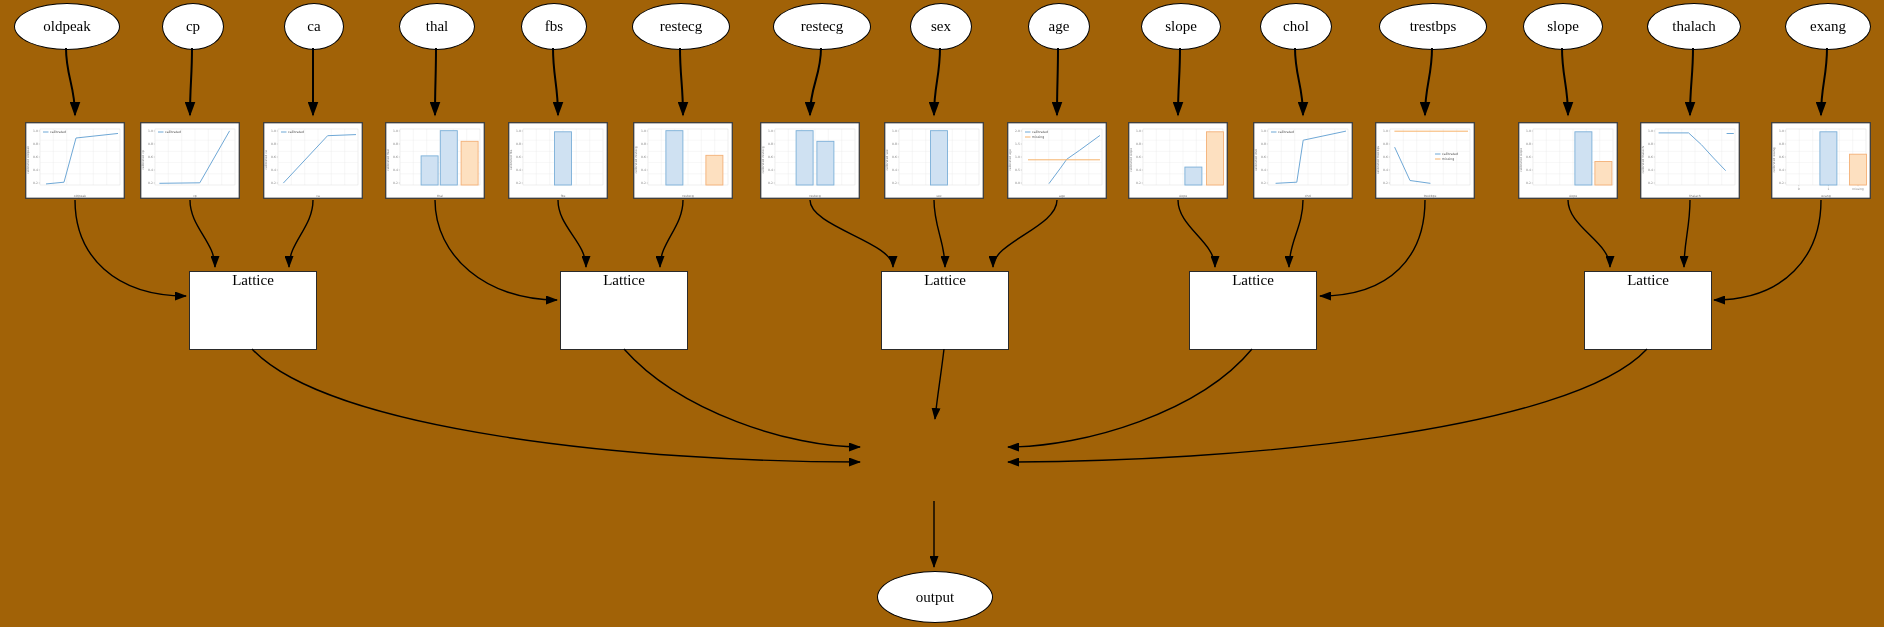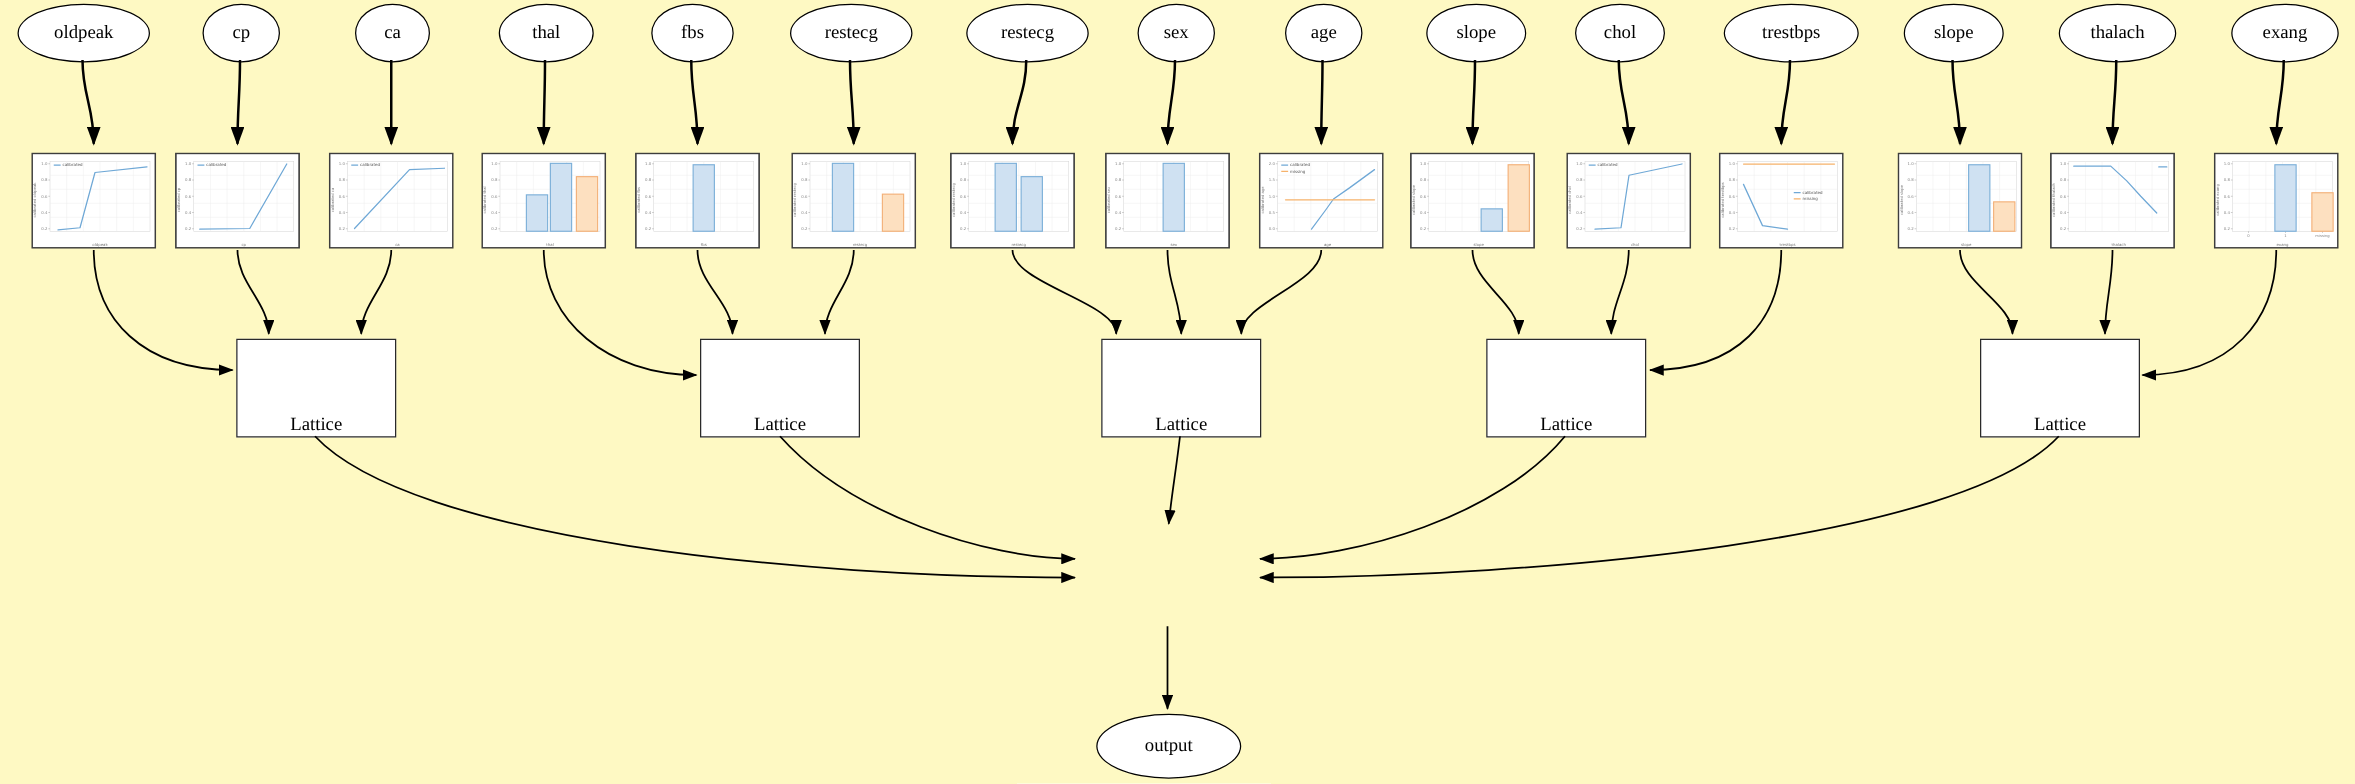--- a/index.html
+++ b/index.html
@@ -1,21 +1,21 @@
 <!DOCTYPE html>
 <html><head>
 <meta charset="utf-8">
 <style>
   html,body{margin:0;padding:0;background:#ffffff;}
-  .canvas{position:relative;width:1884px;height:627px;background:#fef9c3;overflow:hidden;
+  .canvas{position:relative;width:1884px;height:627px;background:#a16207;overflow:hidden;
           font-family:"Liberation Serif", serif;}
   .node-ellipse{position:absolute;border:1.4px solid #000;border-radius:50%;background:#fff;
           display:flex;align-items:center;justify-content:center;font-size:15px;color:#000;}
   .node-box{position:absolute;border:1.4px solid #2a2a2a;background:#fff;
-          display:flex;align-items:flex-end;justify-content:center;font-size:15px;color:#000;}
+          display:flex;align-items:flex-start;justify-content:center;font-size:15px;color:#000;}
   .chart-node{position:absolute;}
   .chart-node svg{display:block;}
   #edges{position:absolute;left:0;top:0;pointer-events:none;}
 </style>
 </head>
 <body>
 
 <div class="canvas">
   <div id="nodes">
       <div class="node-ellipse" style="left: 14px; top: 3px; width: 104px; height: 45px;">

